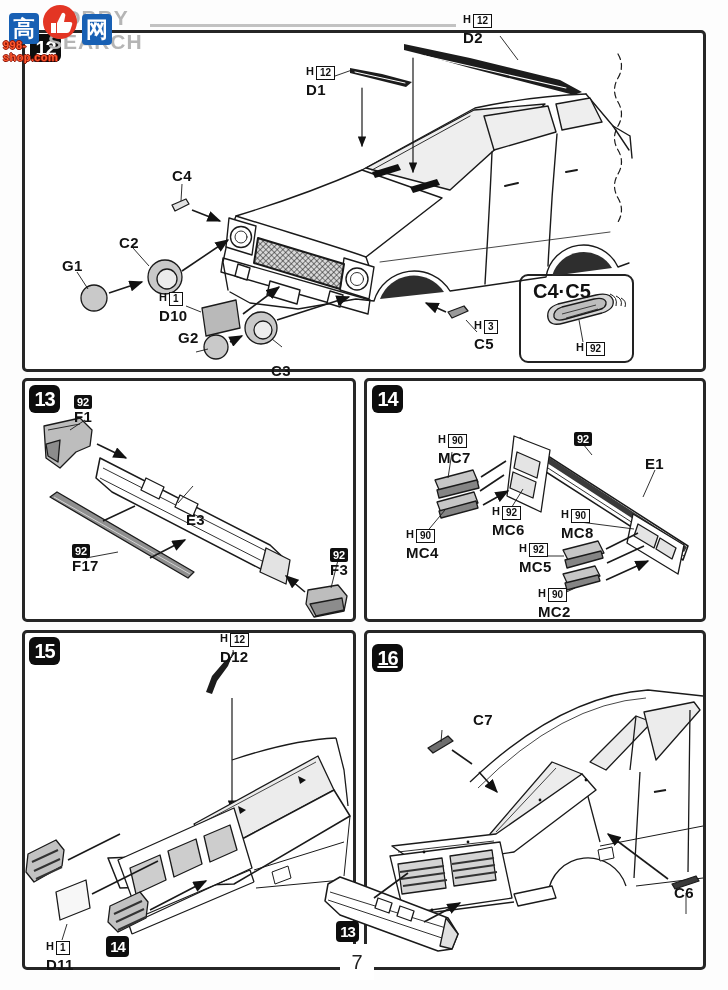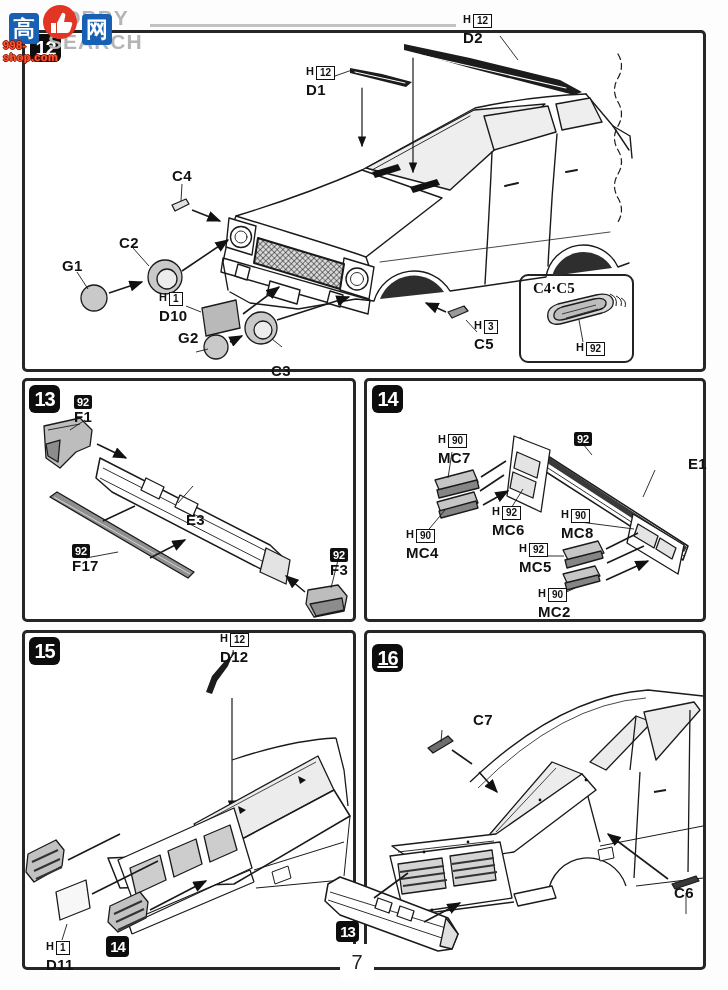--- a/index.html
+++ b/index.html
@@ -31,21 +31,21 @@
   .callout .h{font-weight:bold;font-size:11px;vertical-align:top;}
   .callout .bx{
     display:inline-block;border:1.5px solid #111;background:#fff;font-weight:bold;
     font-size:10px;line-height:12px;padding:0 3px;margin-left:2px;vertical-align:top;
   }
   .callout .code{font-weight:bold;font-size:15px;letter-spacing:0.3px;}
   .callout .b92{
     display:inline-block;background:#0f0f0f;color:#fff;font-weight:bold;
     font-size:11px;line-height:14px;padding:0 3px;border-radius:2px;
   }
-  .inset-title{position:absolute;z-index:3;font-weight:bold;font-size:15px;font-family:Liberation Serif, serif;}
+  .inset-title{position:absolute;z-index:3;font-weight:bold;font-size:20px;}
   #pagenum{
     position:absolute;left:340px;top:944px;width:34px;height:36px;z-index:4;
     background:#fff;display:flex;align-items:center;justify-content:center;
     font-size:20px;color:#222;
   }
   
   #watermark{position:absolute;left:0;top:0;z-index:5;}
   .wm-line{position:absolute;left:150px;top:24px;width:306px;height:3px;background:#c2c2c2;}
   .wm-brand{
     position:absolute;left:48px;top:6px;font-weight:bold;font-size:21px;
@@ -343,21 +343,21 @@
   <div class="callout" style="left:330px;top:546px;">
     <span class="b92">92</span><br>
     <span class="code">F3</span>
   </div>
 
   <div class="callout" style="left:438px;top:434px;">
     <span class="h">H</span><span class="bx">90</span><br>
     <span class="code">MC7</span>
   </div>
   <div class="callout" style="left:574px;top:430px;"><span class="b92">92</span></div>
-  <div class="callout" style="left:688px;top:456px;"><span class="code">E1</span></div>
+  <div class="callout" style="left:645px;top:456px;"><span class="code">E1</span></div>
   <div class="callout" style="left:492px;top:506px;">
     <span class="h">H</span><span class="bx">92</span><br>
     <span class="code">MC6</span>
   </div>
   <div class="callout" style="left:406px;top:529px;">
     <span class="h">H</span><span class="bx">90</span><br>
     <span class="code">MC4</span>
   </div>
   <div class="callout" style="left:561px;top:509px;">
     <span class="h">H</span><span class="bx">90</span><br>

